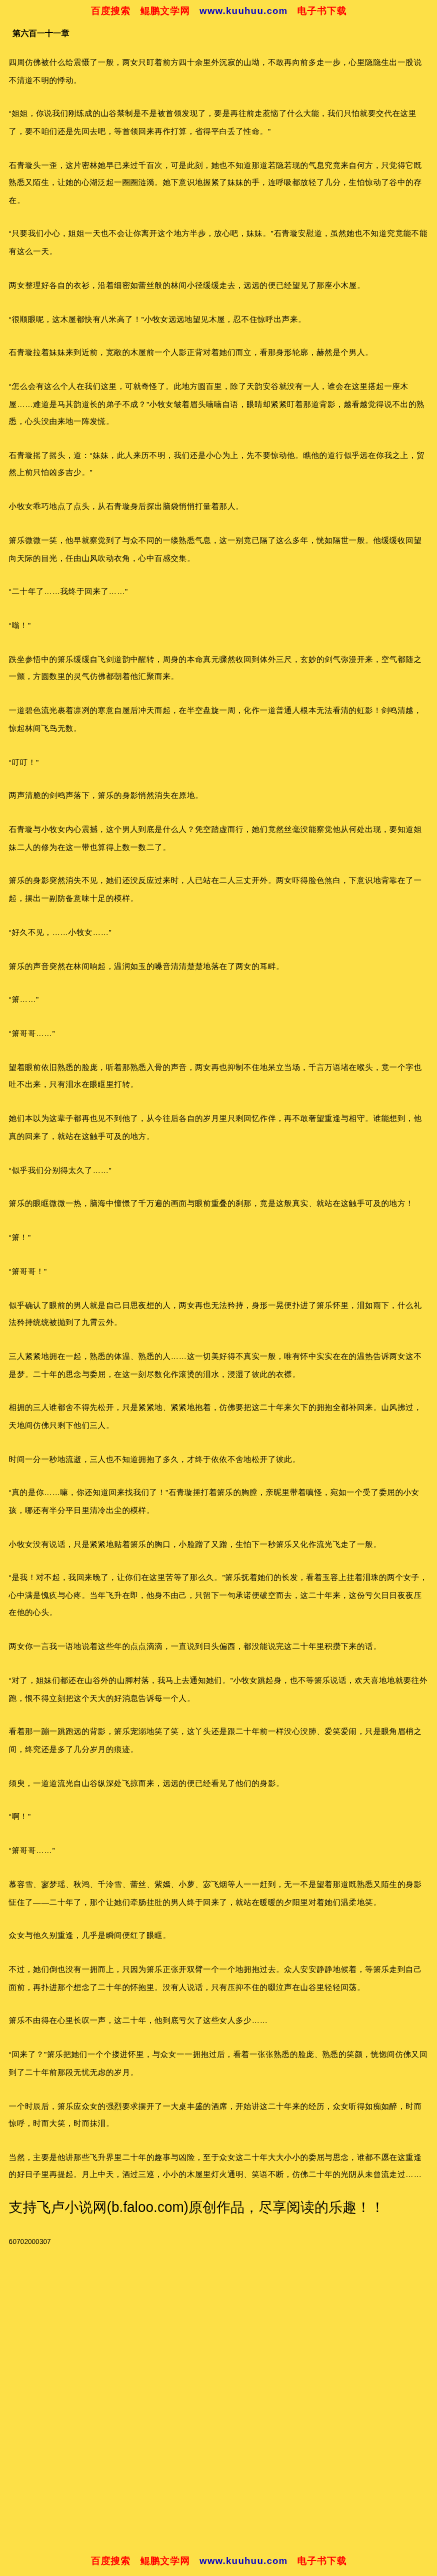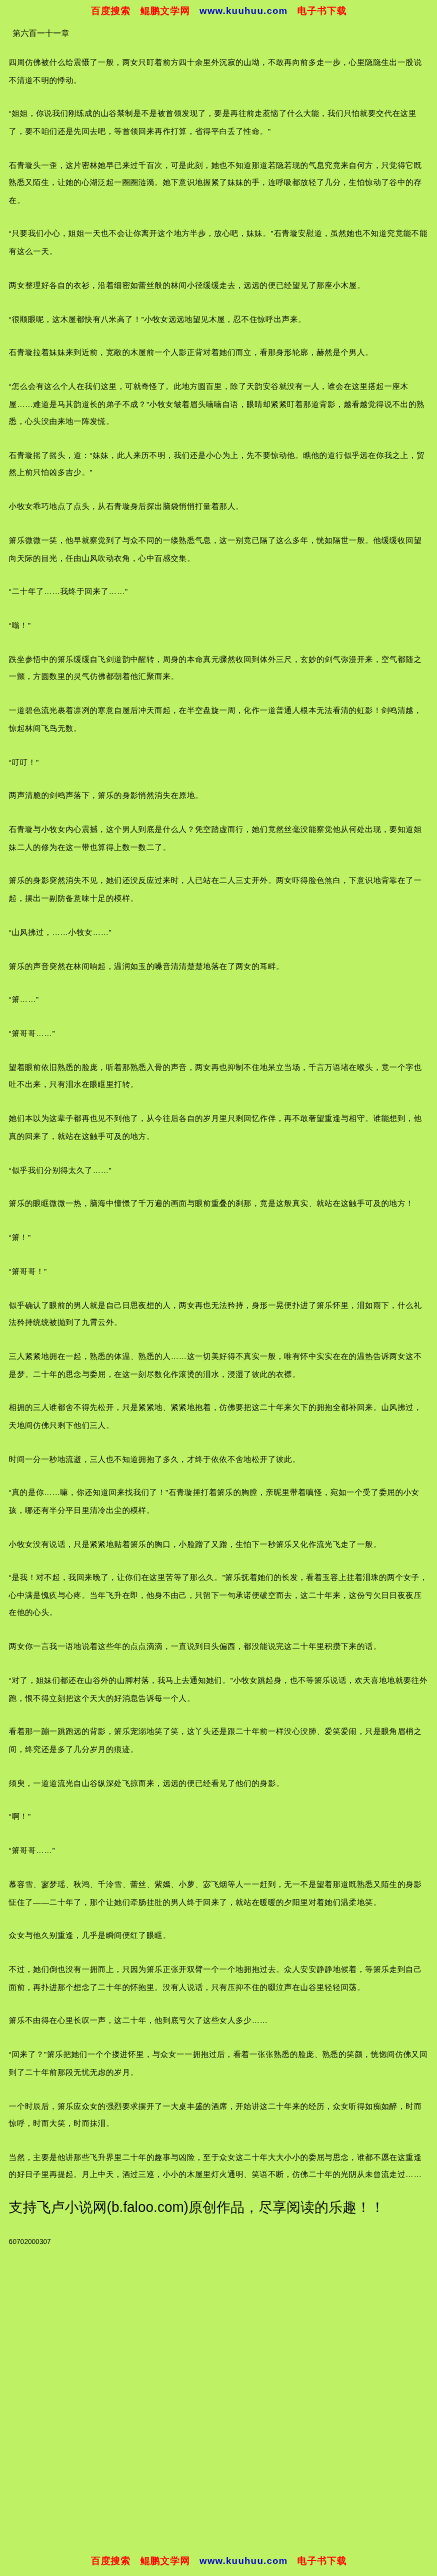--- a/index.html
+++ b/index.html
@@ -9,36 +9,36 @@
     font-family:"Liberation Sans","DejaVu Sans",sans-serif;
     color:#000000;
   }
   .page{
     box-sizing:border-box;
     width:438px;
     min-height:2576px;
     display:flex;
     flex-direction:column;
     padding:5px 8.8px 6.3px 8.8px;
-    background:#bef264;
+    background:#fde047;
   }
   .banner{
     text-align:center;
     font-size:9.4px;
     font-weight:bold;
     letter-spacing:0.6px;
     margin-bottom:3.8px;
     white-space:nowrap;
   }
   .banner span{margin:0 3.1px;}
   .banner .red{color:#ff0000;}
   .banner .url{color:#0000cc;text-decoration:none;cursor:pointer;}
   .title{
     font-size:8.1px;
-    font-weight:normal;
+    font-weight:bold;
     margin:6.3px 0 15px 3.8px;
     color:#000000;
   }
   .content{flex:0 0 auto;}
   .content p.para{
     font-size:7.8px;
     line-height:17.5px;
     letter-spacing:0.3px;
     margin:0 0 16.3px 0;
     text-align:left;
@@ -94,21 +94,21 @@
       <p class="para">小牧女乖巧地点了点头，从石青璇身后探出脑袋悄悄打量着那人。</p>
       <p class="para">箫乐微微一笑，他早就察觉到了与众不同的一缕熟悉气息，这一别竟已隔了这么多年，恍如隔世一般。他缓缓收回望向天际的目光，任由山风吹动衣角，心中百感交集。</p>
       <p class="para">“二十年了……我终于回来了……”</p>
       <p class="para">“嗡！”</p>
       <p class="para">跌坐参悟中的箫乐缓缓自飞剑道韵中醒转，周身的本命真元骤然收回到体外三尺，玄妙的剑气弥漫开来，空气都随之一颤，方圆数里的灵气仿佛都朝着他汇聚而来。</p>
       <p class="para">一道碧色流光裹着凛冽的寒意自屋后冲天而起，在半空盘旋一周，化作一道普通人根本无法看清的虹影！剑鸣清越，惊起林间飞鸟无数。</p>
       <p class="para">“叮叮！”</p>
       <p class="para">两声清脆的剑鸣声落下，箫乐的身影悄然消失在原地。</p>
       <p class="para">石青璇与小牧女内心震撼，这个男人到底是什么人？凭空踏虚而行，她们竟然丝毫没能察觉他从何处出现，要知道姐妹二人的修为在这一带也算得上数一数二了。</p>
       <p class="para">箫乐的身影突然消失不见，她们还没反应过来时，人已站在二人三丈开外。两女吓得脸色煞白，下意识地背靠在了一起，摆出一副防备意味十足的模样。</p>
-      <p class="para">“山风拂过，……小牧女……”</p>
+      <p class="para">“好久不见，……小牧女……”</p>
       <p class="para">箫乐的声音突然在林间响起，温润如玉的嗓音清清楚楚地落在了两女的耳畔。</p>
       <p class="para">“箫……”</p>
       <p class="para">“箫哥哥……”</p>
       <p class="para">望着眼前依旧熟悉的脸庞，听着那熟悉入骨的声音，两女再也抑制不住地呆立当场，千言万语堵在喉头，竟一个字也吐不出来，只有泪水在眼眶里打转。</p>
       <p class="para">她们本以为这辈子都再也见不到他了，从今往后各自的岁月里只剩回忆作伴，再不敢奢望重逢与相守。谁能想到，他真的回来了，就站在这触手可及的地方。</p>
       <p class="para">“似乎我们分别得太久了……”</p>
       <p class="para">箫乐的眼眶微微一热，脑海中憧憬了千万遍的画面与眼前重叠的刹那，竟是这般真实、就站在这触手可及的地方！</p>
       <p class="para">“箫！”</p>
       <p class="para">“箫哥哥！”</p>
       <p class="para">似乎确认了眼前的男人就是自己日思夜想的人，两女再也无法矜持，身形一晃便扑进了箫乐怀里，泪如雨下，什么礼法矜持统统被抛到了九霄云外。</p>

